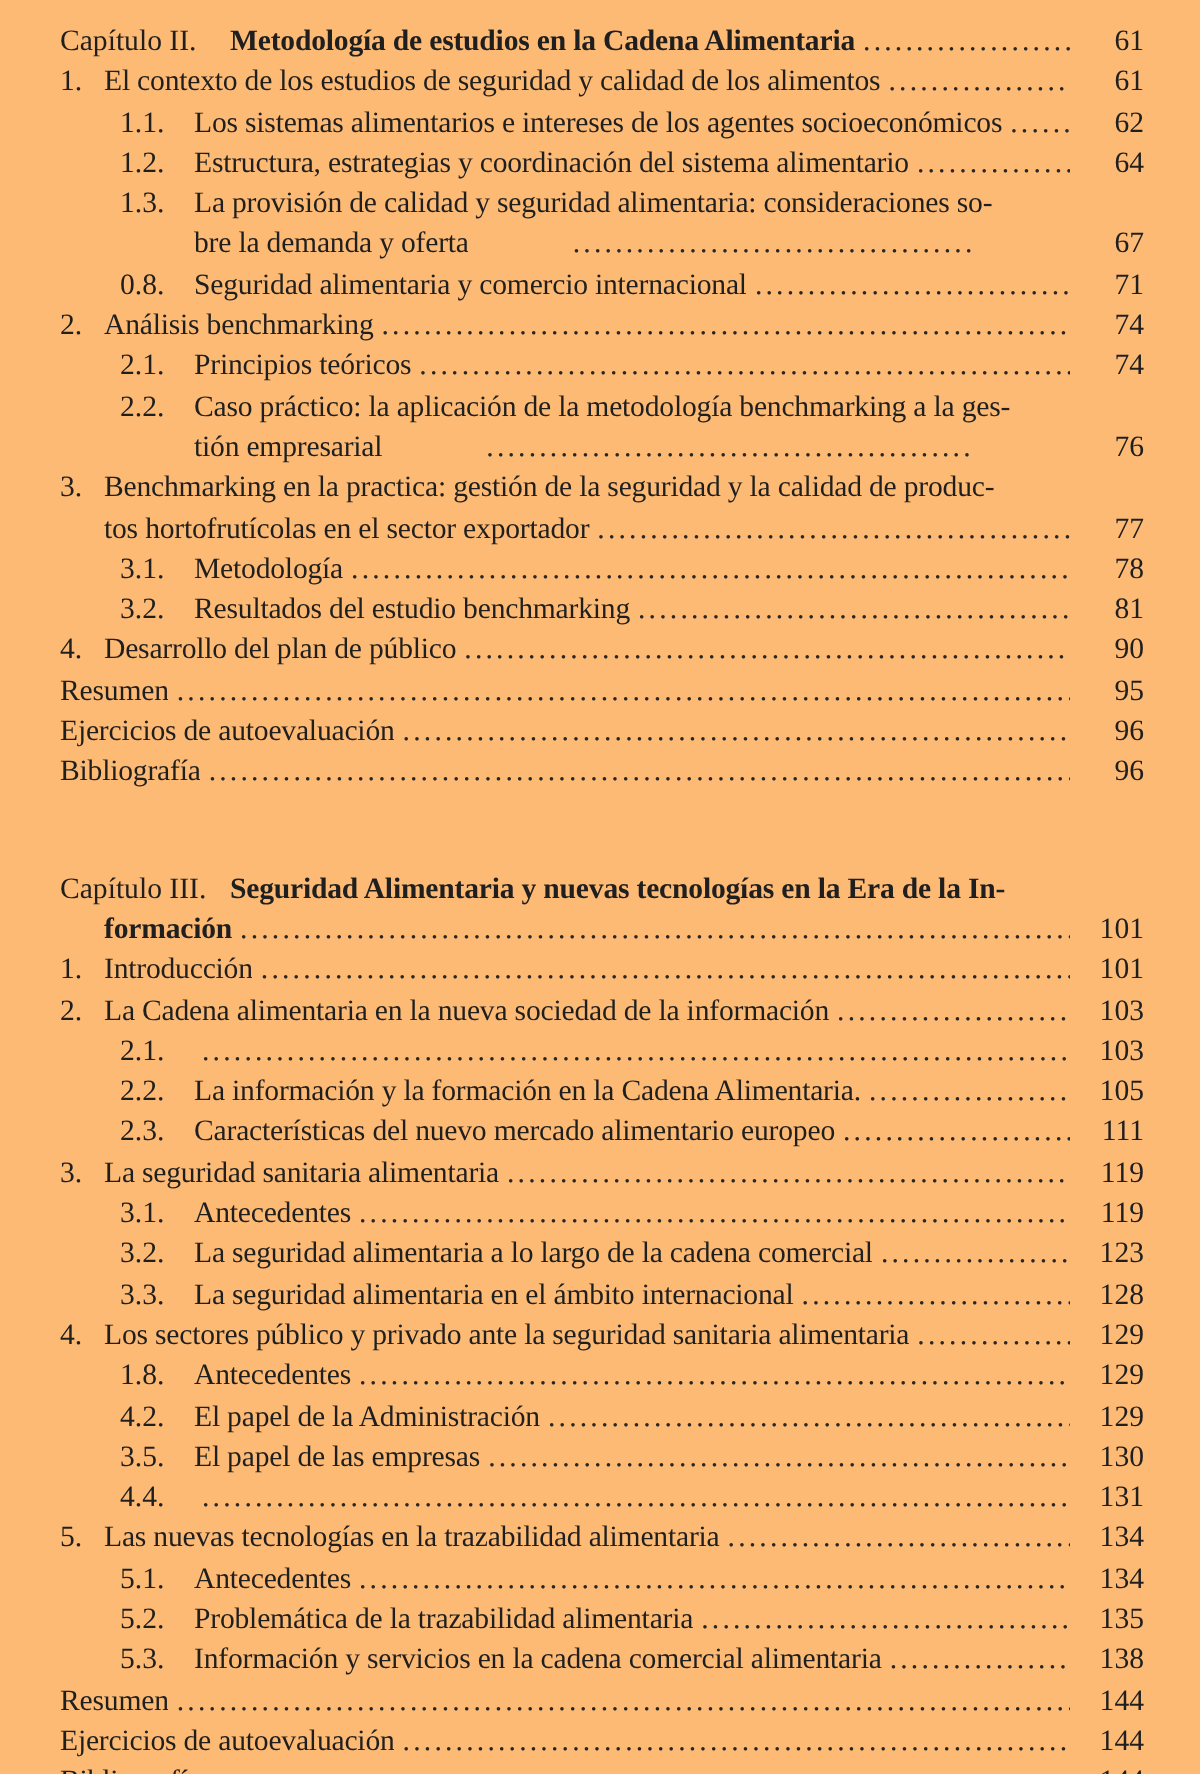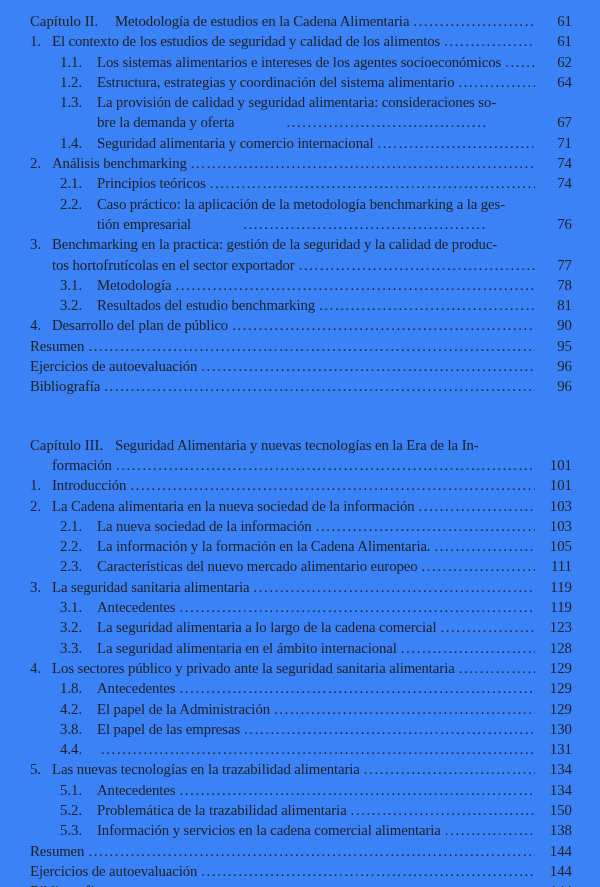--- a/index.html
+++ b/index.html
@@ -5,21 +5,21 @@
   html, body {
     margin: 0;
     padding: 0;
     background: #e8e8e6;
   }
   .scan-page {
     position: relative;
     width: 600px;
     height: 887px;
     margin: 0 auto;
-    background: #3b82f6;
+    background: #fdba74;
     box-sizing: border-box;
     padding: 11px 28px 0 30px;
     font-family: "Liberation Serif", "DejaVu Serif", serif;
     font-size: 14.8px;
     color: #1f1f1f;
     overflow: hidden;
   }
   .chapter { display: block; }
   .chapter + .chapter { margin-top: 38px; }
 
@@ -38,21 +38,21 @@
   .k-chapter-cont { padding-left: 22px; }
   .k-item-cont { padding-left: 22px; }
   .k-sub-cont { padding-left: 67px; gap: 48px; }
 
   .text {
     flex: 0 1 auto;
     min-width: 0;
     overflow: hidden;
     letter-spacing: -0.1px;
   }
-  .text.bold { font-weight: normal; }
+  .text.bold { font-weight: bold; }
   .text.italic { }
 
   .leader {
     flex: 1 1 0;
     min-width: 0;
     overflow: hidden;
     white-space: nowrap;
     margin: 0 9px 0 4px;
     color: #262626;
   }
@@ -99,21 +99,21 @@
       <div class="row k-sub">
         <span class="prefix">1.3.</span>
         <span class="text">La provisión de calidad y seguridad alimentaria: consideraciones so-</span>
       </div>
       <div class="row k-sub-cont">
         <span class="text">bre la demanda y oferta</span>
         <span class="leader"></span>
         <span class="page">67</span>
       </div>
       <div class="row k-sub">
-        <span class="prefix">1.4.</span>
+        <span class="prefix">0.8.</span>
         <span class="text">Seguridad alimentaria y comercio internacional</span>
         <span class="leader"></span>
         <span class="page">71</span>
       </div>
       <div class="row k-item">
         <span class="prefix">2.</span>
         <span class="text">Análisis benchmarking</span>
         <span class="leader"></span>
         <span class="page">74</span>
       </div>
@@ -192,21 +192,20 @@
         <span class="page">101</span>
       </div>
       <div class="row k-item">
         <span class="prefix">2.</span>
         <span class="text">La Cadena alimentaria en la nueva sociedad de la información</span>
         <span class="leader"></span>
         <span class="page">103</span>
       </div>
       <div class="row k-sub">
         <span class="prefix">2.1.</span>
-        <span class="text">La nueva sociedad de la información</span>
         <span class="leader"></span>
         <span class="page">103</span>
       </div>
       <div class="row k-sub">
         <span class="prefix">2.2.</span>
         <span class="text">La información y la formación en la Cadena Alimentaria.</span>
         <span class="leader"></span>
         <span class="page">105</span>
       </div>
       <div class="row k-sub">
@@ -251,21 +250,21 @@
         <span class="leader"></span>
         <span class="page">129</span>
       </div>
       <div class="row k-sub">
         <span class="prefix">4.2.</span>
         <span class="text">El papel de la Administración</span>
         <span class="leader"></span>
         <span class="page">129</span>
       </div>
       <div class="row k-sub">
-        <span class="prefix">3.8.</span>
+        <span class="prefix">3.5.</span>
         <span class="text italic">El papel de las empresas</span>
         <span class="leader"></span>
         <span class="page">130</span>
       </div>
       <div class="row k-sub">
         <span class="prefix">4.4.</span>
         <span class="leader"></span>
         <span class="page">131</span>
       </div>
       <div class="row k-item">
@@ -277,21 +276,21 @@
       <div class="row k-sub">
         <span class="prefix">5.1.</span>
         <span class="text">Antecedentes</span>
         <span class="leader"></span>
         <span class="page">134</span>
       </div>
       <div class="row k-sub">
         <span class="prefix">5.2.</span>
         <span class="text">Problemática de la trazabilidad alimentaria</span>
         <span class="leader"></span>
-        <span class="page">150</span>
+        <span class="page">135</span>
       </div>
       <div class="row k-sub">
         <span class="prefix">5.3.</span>
         <span class="text">Información y servicios en la cadena comercial alimentaria</span>
         <span class="leader"></span>
         <span class="page">138</span>
       </div>
       <div class="row k-plain">
         <span class="text">Resumen</span>
         <span class="leader"></span>

